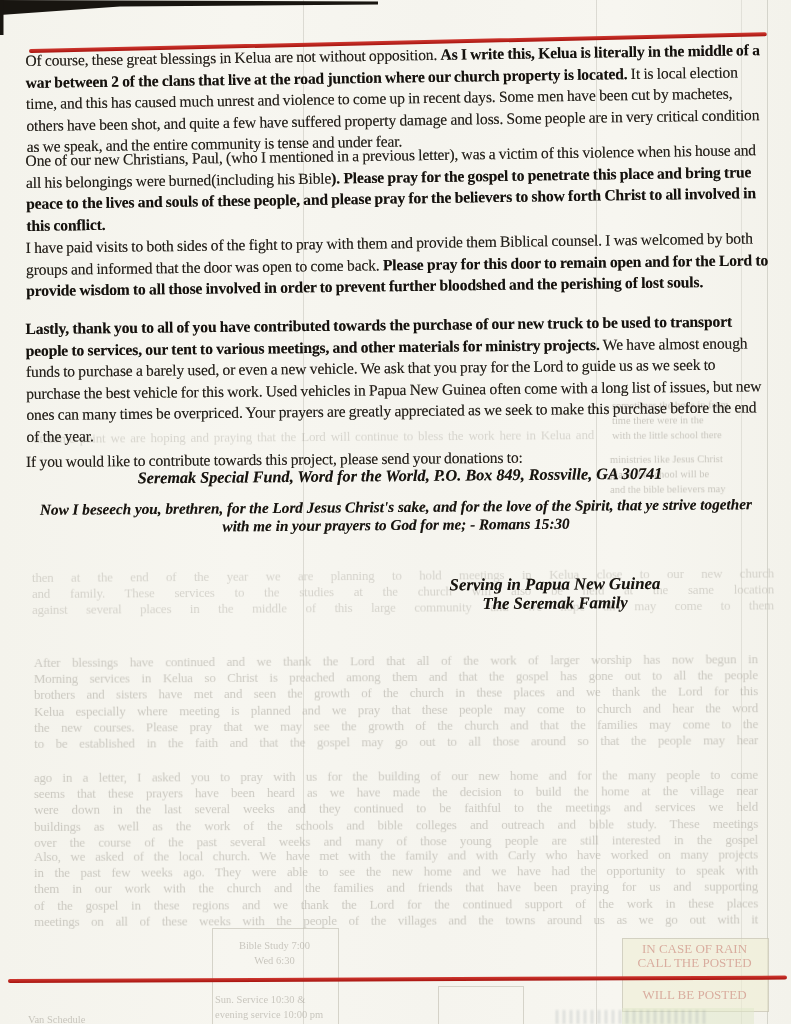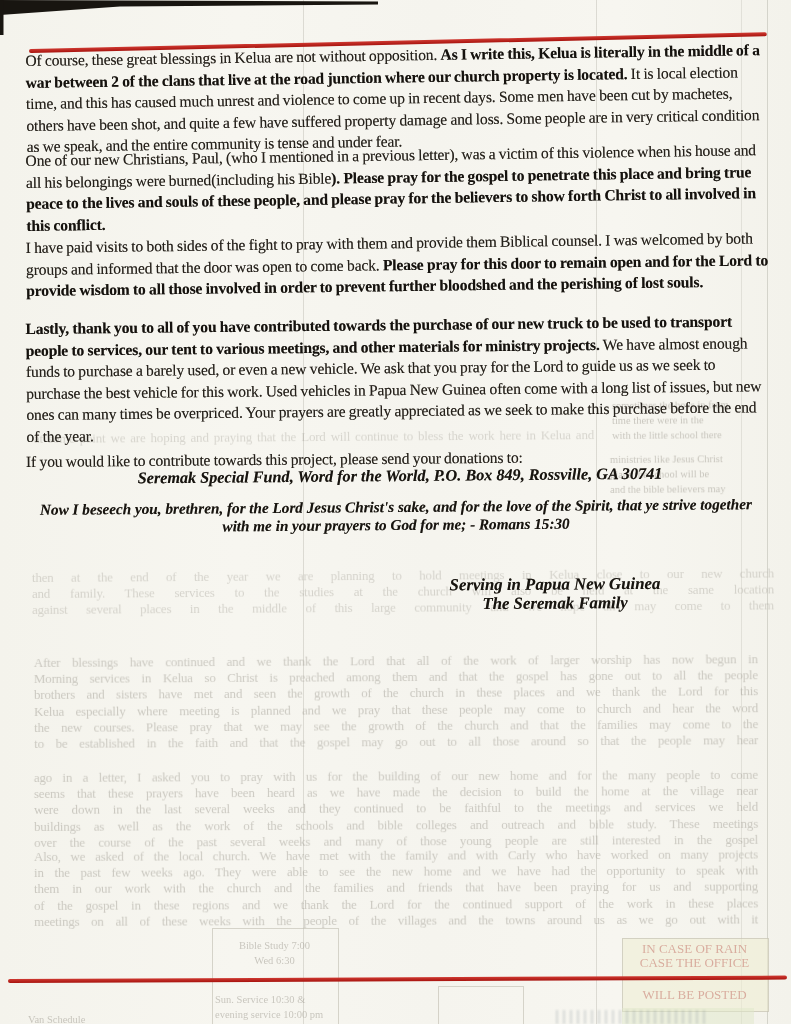--- a/index.html
+++ b/index.html
@@ -138,21 +138,21 @@
   <div class="abs bleed-sm" style="left:215px;top:938px;width:119px;text-align:center">
     <div>Bible Study 7:00</div>
     <div>Wed  6:30</div>
   </div>
   <div class="abs bleed-sm" style="left:215px;top:992px;width:119px;">
     <div>Sun. Service 10:30 &amp;</div>
     <div>evening service 10:00 pm</div>
   </div>
   <div class="abs bleed-red" style="left:626px;top:942px;width:137px">
     <div>IN CASE OF RAIN</div>
-    <div>CASE THE OFFICE</div>
+    <div>CALL THE POSTED</div>
   </div>
   <div class="abs bleed-red" style="left:626px;top:988px;width:137px">
     <div>WILL BE POSTED</div>
   </div>
 
   <div class="abs rot rule" style="left:8px;top:979px;width:779px;transform:rotate(-0.25deg)"></div>
 
   <div class="abs streaks" style="left:556px;top:1010px;width:150px;height:14px"></div>
 
 </div>

